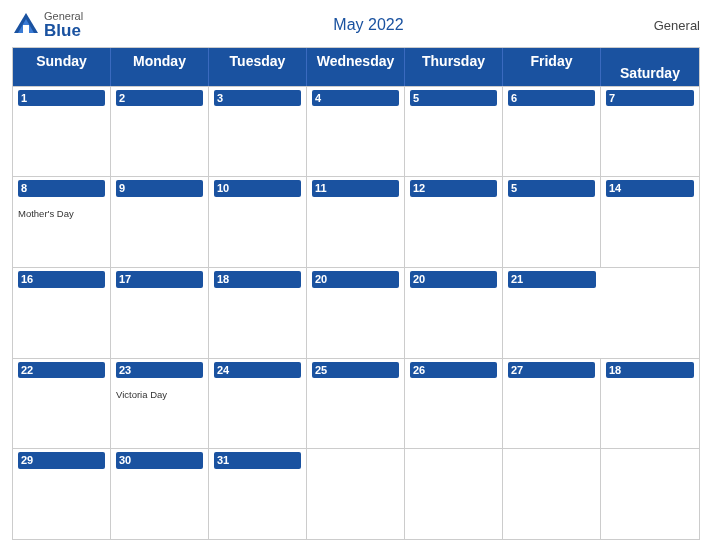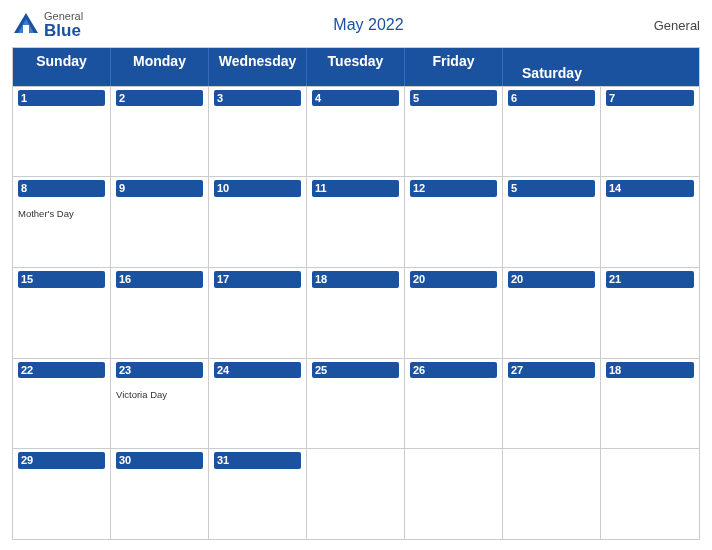--- a/index.html
+++ b/index.html
@@ -144,22 +144,23 @@
       </div>
     </div>
     <div class="month-title">May 2022</div>
     <div class="country-label">General</div>
   </div>
 
   <div class="calendar">
     <div class="day-headers">
       <div class="day-header">Sunday</div>
       <div class="day-header">Monday</div>
+      <div class="day-header">Tuesday</div>
       <div class="day-header">Wednesday</div>
-      <div class="day-header">Tuesday</div>
+      <div class="day-header">Thursday</div>
       <div class="day-header">Friday</div>
       <div class="day-header">Saturday</div>
     </div>
     <div class="weeks">
 
       <div class="week-row">
         <div class="day-cell">
             <span class="day-num day-num-header">1</span>
           </div>
         <div class="day-cell">
@@ -202,23 +203,20 @@
         <div class="day-cell">
             <span class="day-num day-num-header">5</span>
           </div>
         <div class="day-cell">
             <span class="day-num day-num-header">14</span>
           </div>
       </div>
 
       <div class="week-row">
         <div class="day-cell">
-            <span class="day-num day-num-header">15</span>
-          </div>
-        <div class="day-cell">
             <span class="day-num day-num-header">16</span>
           </div>
         <div class="day-cell">
             <span class="day-num day-num-header">17</span>
           </div>
         <div class="day-cell">
             <span class="day-num day-num-header">18</span>
           </div>
         <div class="day-cell">
             <span class="day-num day-num-header">20</span>

